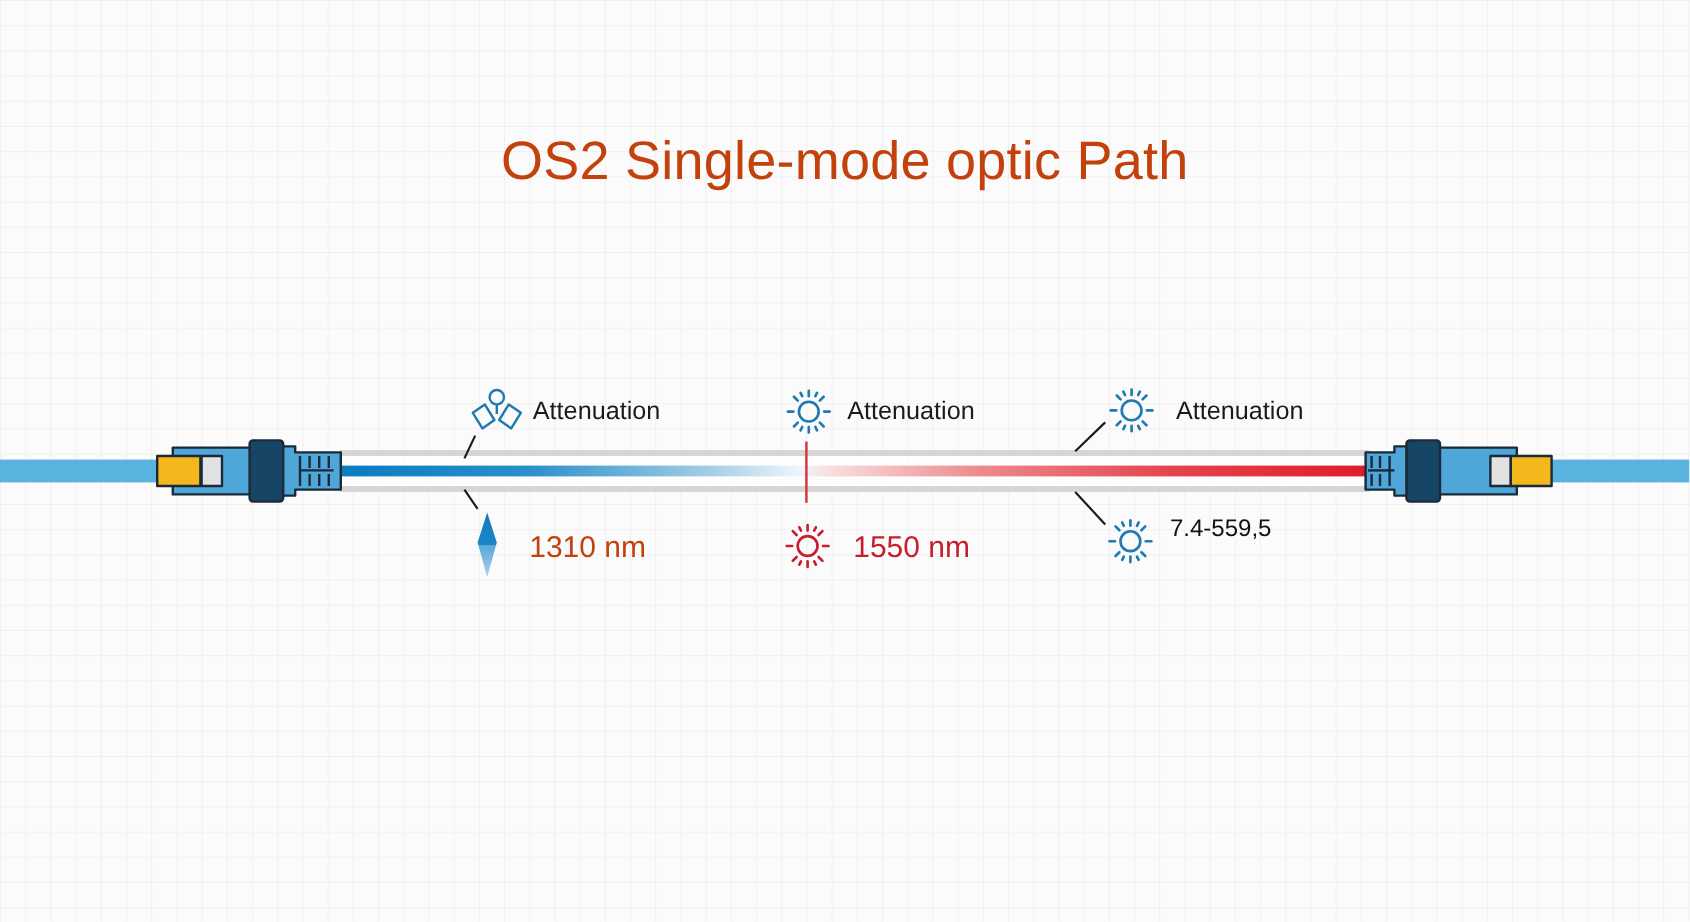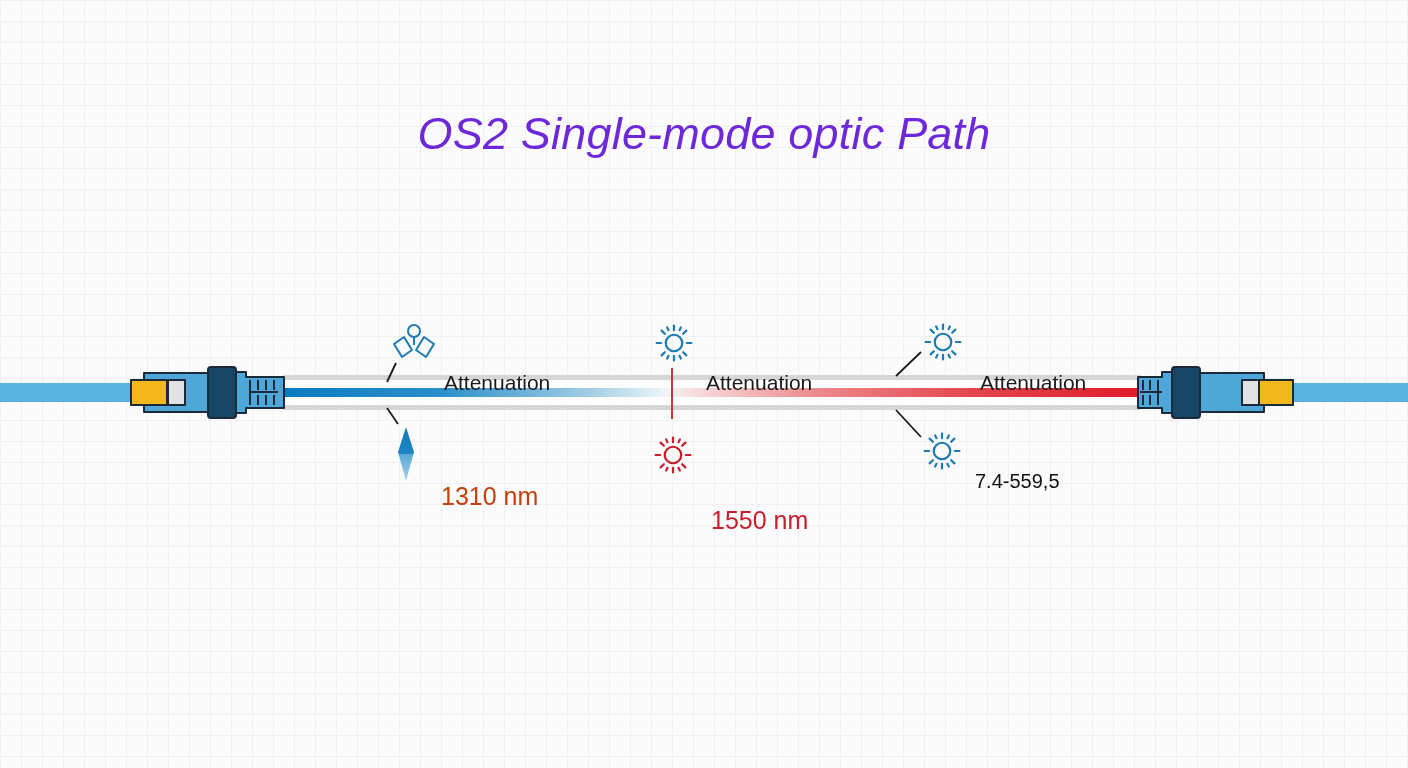--- a/index.html
+++ b/index.html
@@ -18,37 +18,35 @@
       background-size: 21px 21px;
       font-family: "Liberation Sans", "DejaVu Sans", sans-serif;
     }
     .title {
       position: absolute;
       left: 0;
       width: 1408px;
       top: 108px;
       text-align: center;
       font-size: 45px;
-      color: #6d28d9;
+      color: #c2410c;
       letter-spacing: 0.2px;
       font-weight: normal;
-      font-style: italic;
     }
     .diagram {
       position: absolute;
       left: 0;
       top: 0;
       width: 1408px;
       height: 768px;
     }
     .label {
       position: absolute;
       font-size: 21px;
       white-space: nowrap;
-      margin-top: 40px;
     }
     .label.dark { color: #1a1a1a; }
     .label.blue { color: #c2410c; font-size: 25px; }
     .label.red  { color: #c81e2c; font-size: 25px; }
     .label.black-val { color: #111; font-size: 20px; }
   </style>
 </head>
 <body>
 
 <div class="title">OS2 Single-mode optic Path</div>
@@ -181,14 +179,14 @@
   <g style="color:#1e7ab0">
     <use href="#sun" x="920" y="429" width="44" height="44"></use>
   </g>
 </svg>
 
 <div class="label dark" style="left:444px; top:331px;">Attenuation</div>
 <div class="label dark" style="left:706px; top:331px;">Attenuation</div>
 <div class="label dark" style="left:980px; top:331px;">Attenuation</div>
 
 <div class="label blue" style="left:441px; top:442px;">1310 nm</div>
-<div class="label red" style="left:711px; top:466px;">1550 nm</div>
+<div class="label red" style="left:711px; top:442px;">1550 nm</div>
 <div class="label black-val" style="left:975px; top:430px;">7.4-559,5</div>
 
 </body></html>

